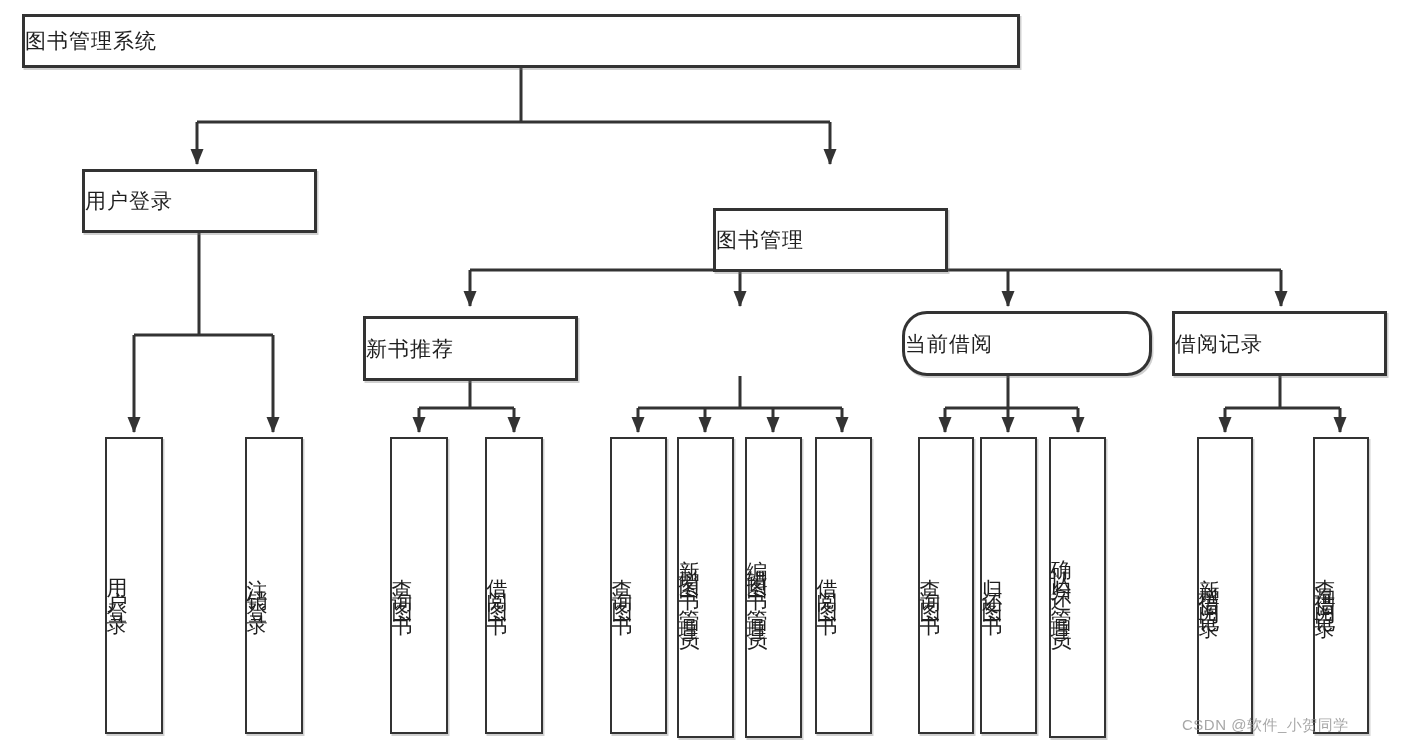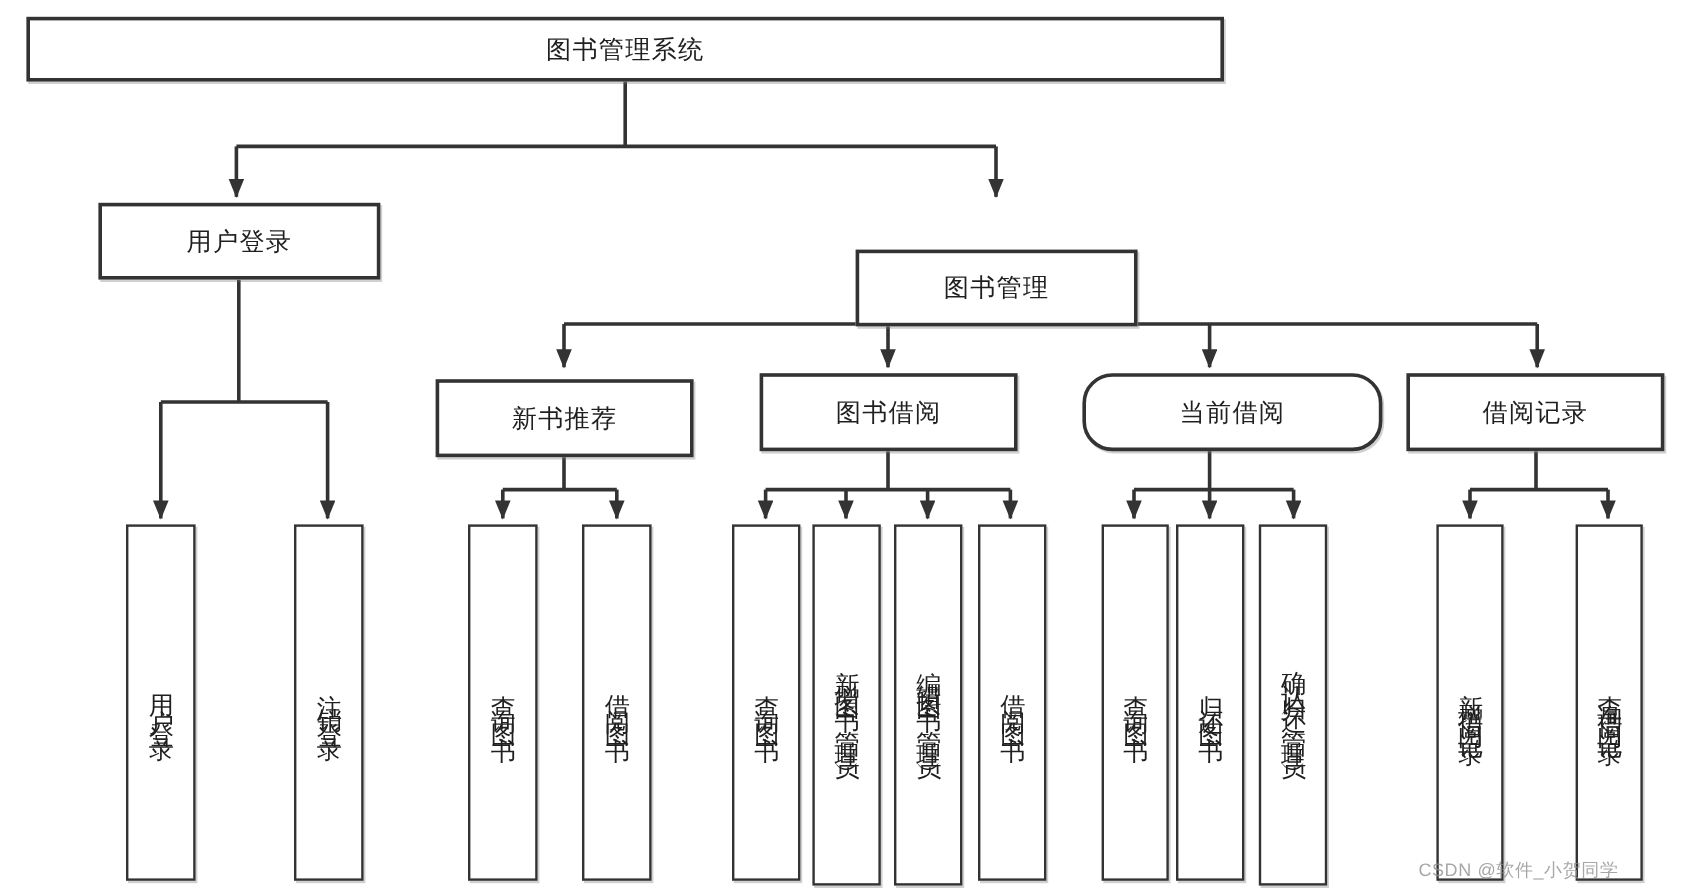--- a/index.html
+++ b/index.html
@@ -23,21 +23,21 @@
     z-index: 1;
   }
   .node {
     position: absolute;
     box-sizing: border-box;
     background: #ffffff;
     border: 3px solid #333333;
     box-shadow: 1.5px 2px 0 rgba(120,120,120,0.35);
     display: flex;
     align-items: center;
-    justify-content: center;
+    justify-content: flex-start;
     z-index: 2;
     color: #1f1f1f;
   }
   .hlabel {
     font-size: 21px;
     letter-spacing: 1px;
     white-space: nowrap;
   }
   
   #n-root   { left: 22px;   top: 14px;  width: 998px; height: 54px; }
@@ -147,23 +147,20 @@
   <div class="node" id="n-login">
     <span class="hlabel">用户登录</span>
   </div>
   <div class="node" id="n-mgmt">
     <span class="hlabel">图书管理</span>
   </div>
 
   <div class="node" id="n-newbook">
     <span class="hlabel">新书推荐</span>
   </div>
-  <div class="node" id="n-borrow">
-    <span class="hlabel">图书借阅</span>
-  </div>
   <div class="node" id="n-current">
     <span class="hlabel">当前借阅</span>
   </div>
   <div class="node" id="n-record">
     <span class="hlabel">借阅记录</span>
   </div>
 
   <div class="node vnode" id="n-leaf-user-login">
     <span class="vlabel gap-lg">用户登录</span>
   </div>

